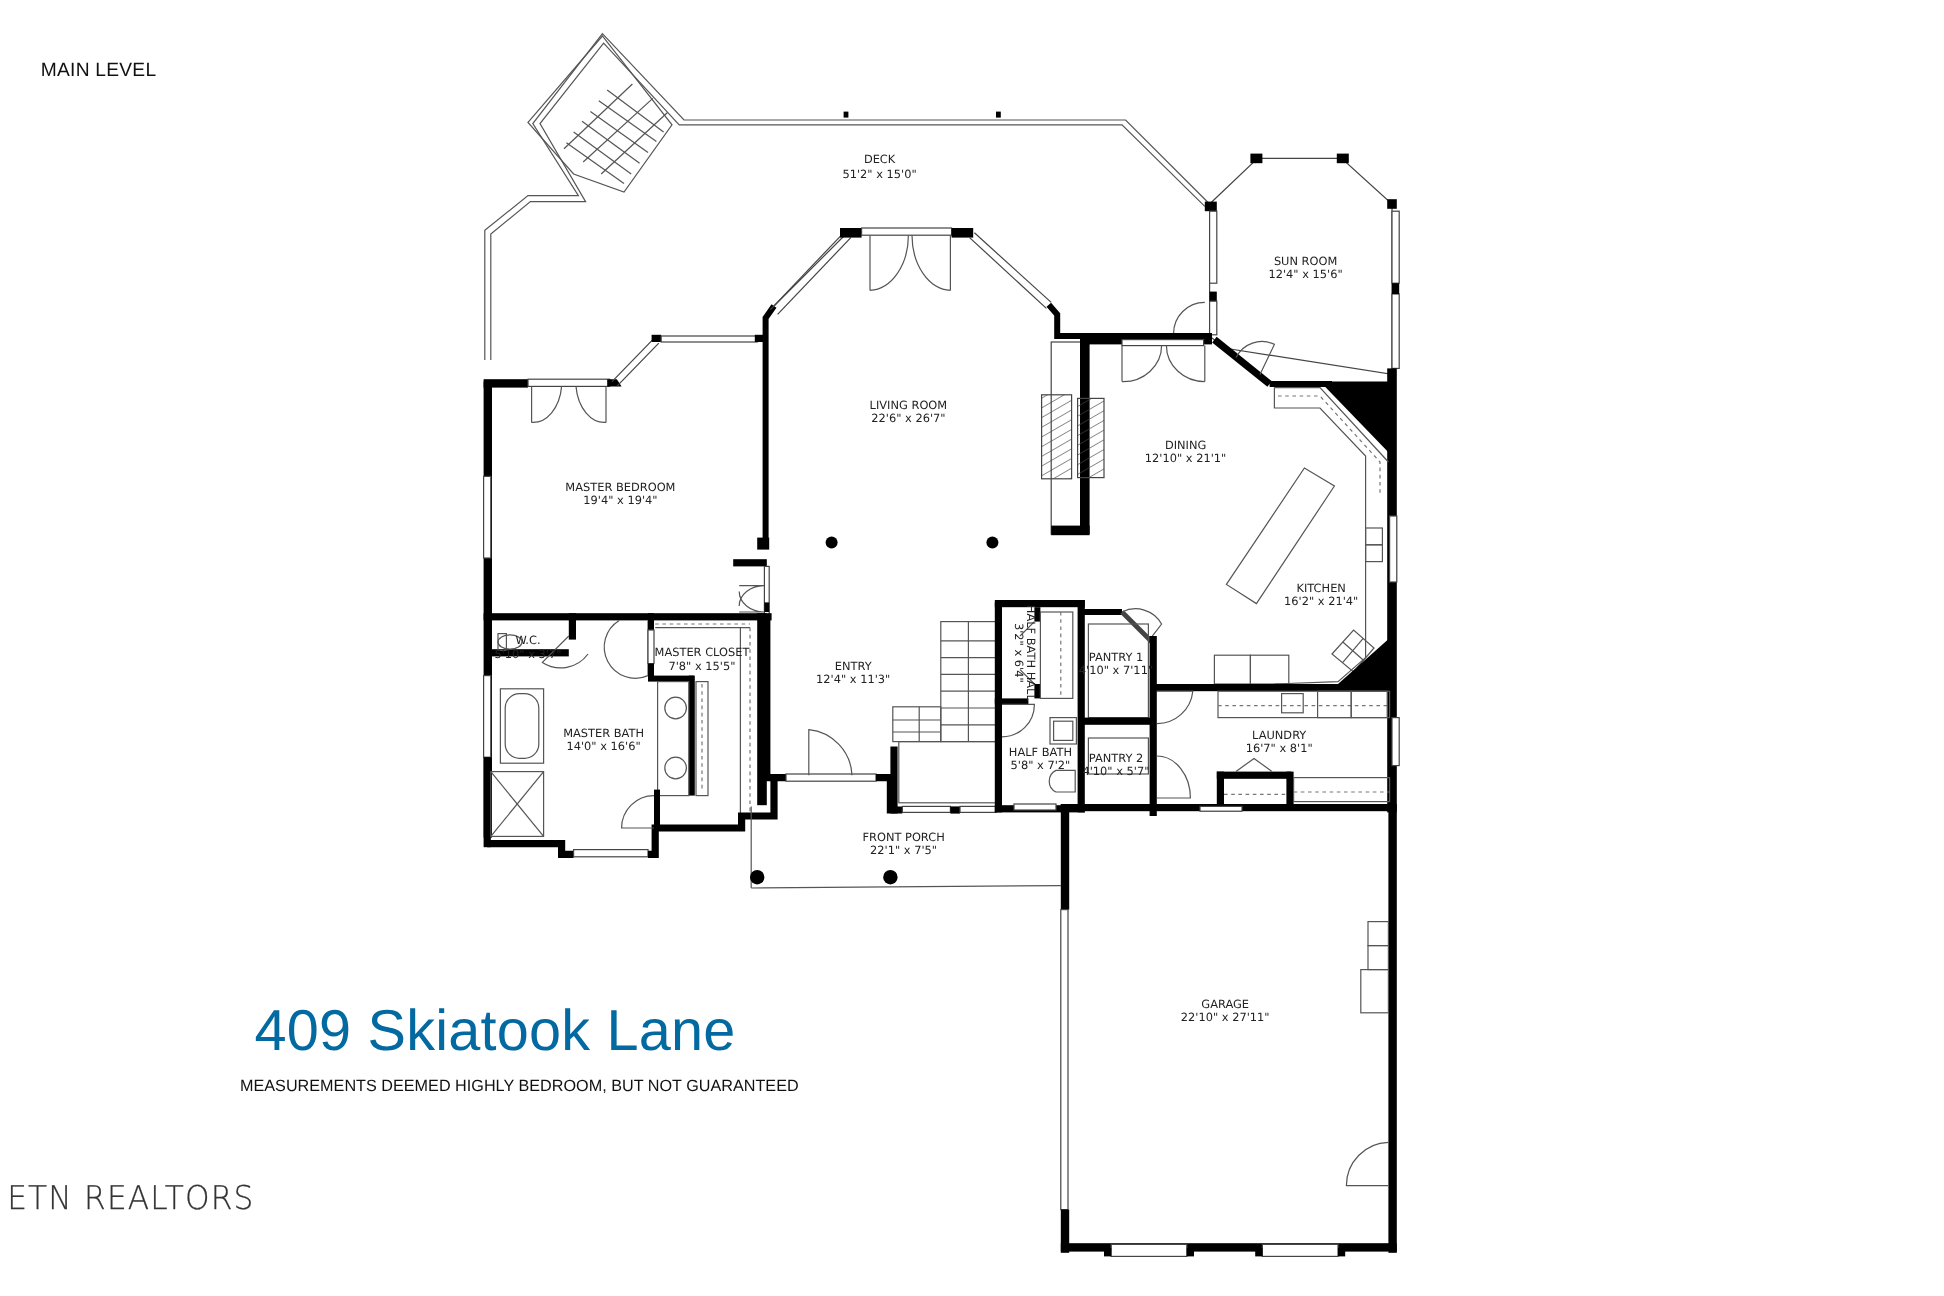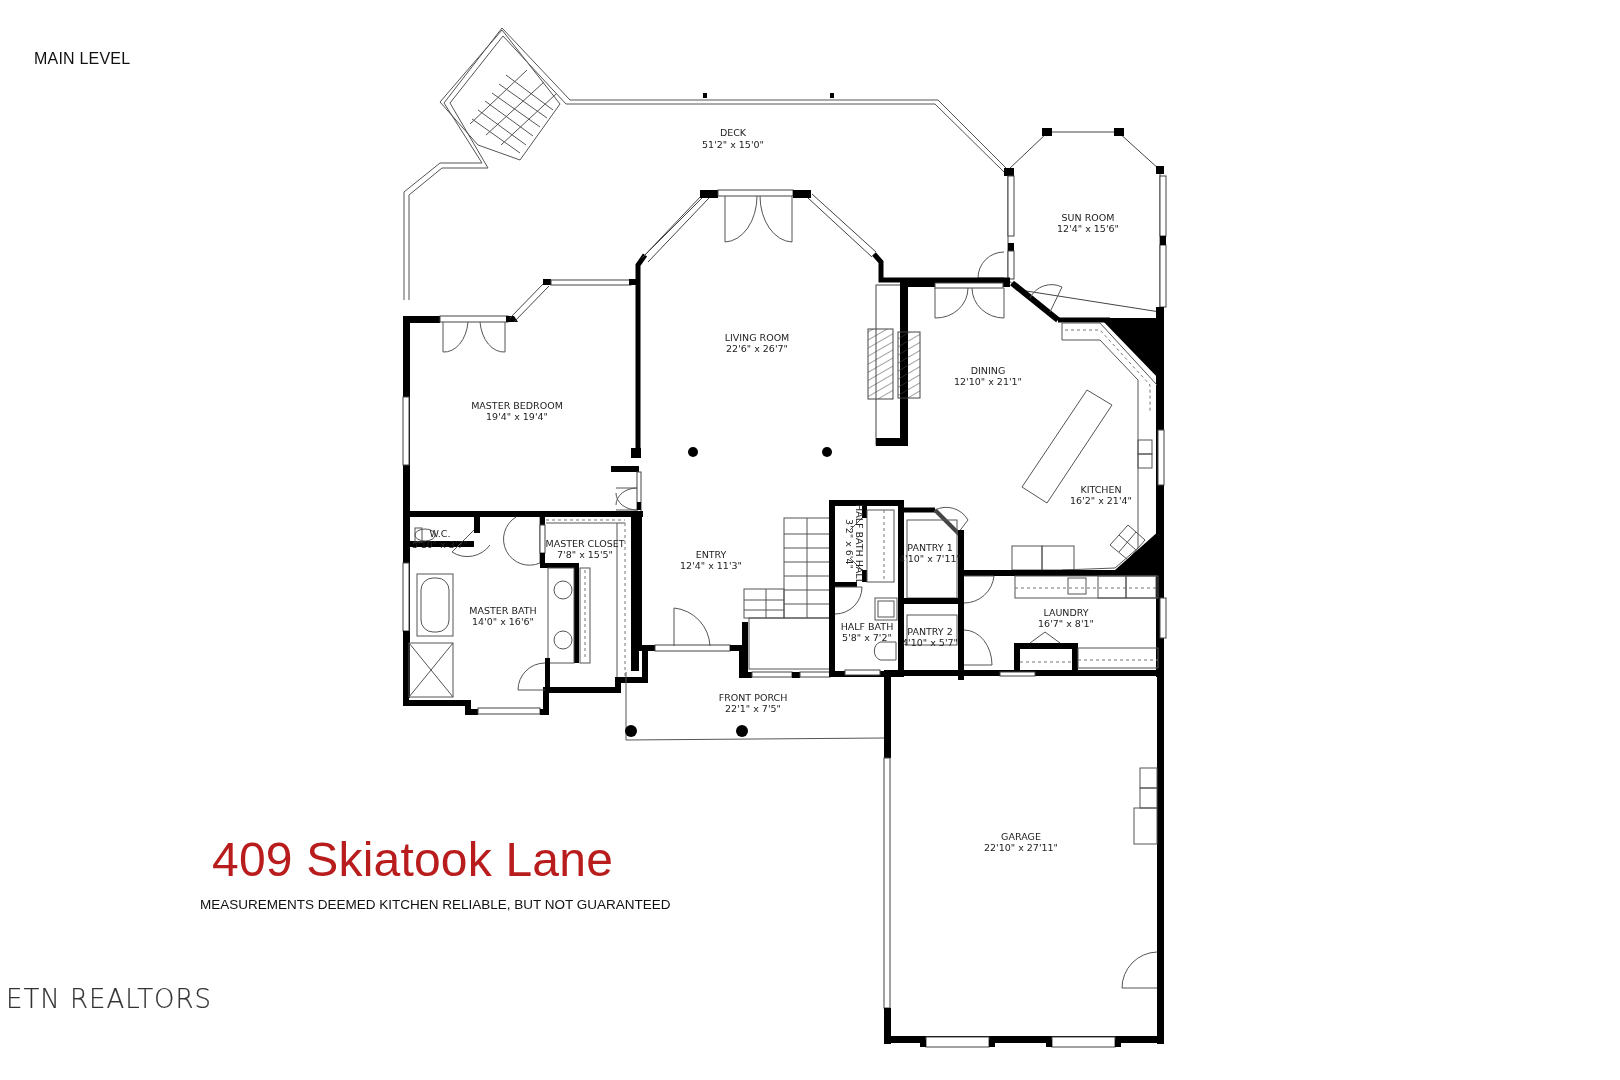--- a/index.html
+++ b/index.html
@@ -1,18 +1,18 @@
 <!DOCTYPE html>
 <html><head>
   <meta charset="utf-8">
   <style>
     html, body { margin: 0; padding: 0; background: #ffffff; }
     body { width: 1620px; height: 1080px; position: relative; overflow: hidden; font-family: "Liberation Sans", sans-serif; color: #111; }
     .level-label { position: absolute; left: 34px; top: 26px; font-size: 16px; letter-spacing: 0.2px; color: #111; margin-top: 24px; }
-    .address { position: absolute; left: 212px; top: 832px; font-size: 48px; color: #b91c1c; white-space: nowrap; letter-spacing: 0.2px; }
+    .address { position: absolute; left: 212px; top: 832px; font-size: 48px; color: #0369a1; white-space: nowrap; letter-spacing: 0.2px; }
     .disclaimer { position: absolute; left: 200px; top: 897px; font-size: 13.5px; color: #111; white-space: nowrap; }
     .brand { position: absolute; left: 6px; top: 984px; font-size: 26px; font-family: "DejaVu Sans", sans-serif; font-weight: 200; color: #333; letter-spacing: 1px; white-space: nowrap; transform: scaleY(1.05); }
     .brand span { -webkit-text-stroke: 0.2px #333; }
     svg.plan { position: absolute; left: 0; top: 0; }
     .room-name, .room-dim { font-family: "DejaVu Sans", sans-serif; font-size: 9.5px; fill: #222; text-anchor: middle; }
     .wall { fill: #000; }
     .thin { fill: none; stroke: #555; stroke-width: 1; }
     .win { fill: #fff; stroke: #444; stroke-width: 1; }
     .dash { fill: none; stroke: #777; stroke-width: 1; stroke-dasharray: 3 3; }
     .swing { fill: none; stroke: #555; stroke-width: 1; }
@@ -319,14 +319,14 @@
     <rect class="thin" x="1140" y="768" width="17" height="20"></rect>
     <rect class="thin" x="1140" y="788" width="17" height="20"></rect>
     <rect class="thin" x="1134" y="808" width="23" height="36"></rect>
     <path class="swing" d="M1157,952 A36,36 0 0 0 1122,988 L1157,988"></path>
     <text class="room-name" x="1021" y="840">GARAGE</text>
     <text class="room-dim" x="1021" y="851">22'10" x 27'11"</text>
   </g>
 </svg>
 
 <div class="address">409 Skiatook Lane</div>
-<div class="disclaimer">MEASUREMENTS DEEMED KITCHEN RELIABLE, BUT NOT GUARANTEED</div>
+<div class="disclaimer">MEASUREMENTS DEEMED HIGHLY BEDROOM, BUT NOT GUARANTEED</div>
 <div class="brand"><span>ETN REALTORS</span></div>
 
 </body></html>

